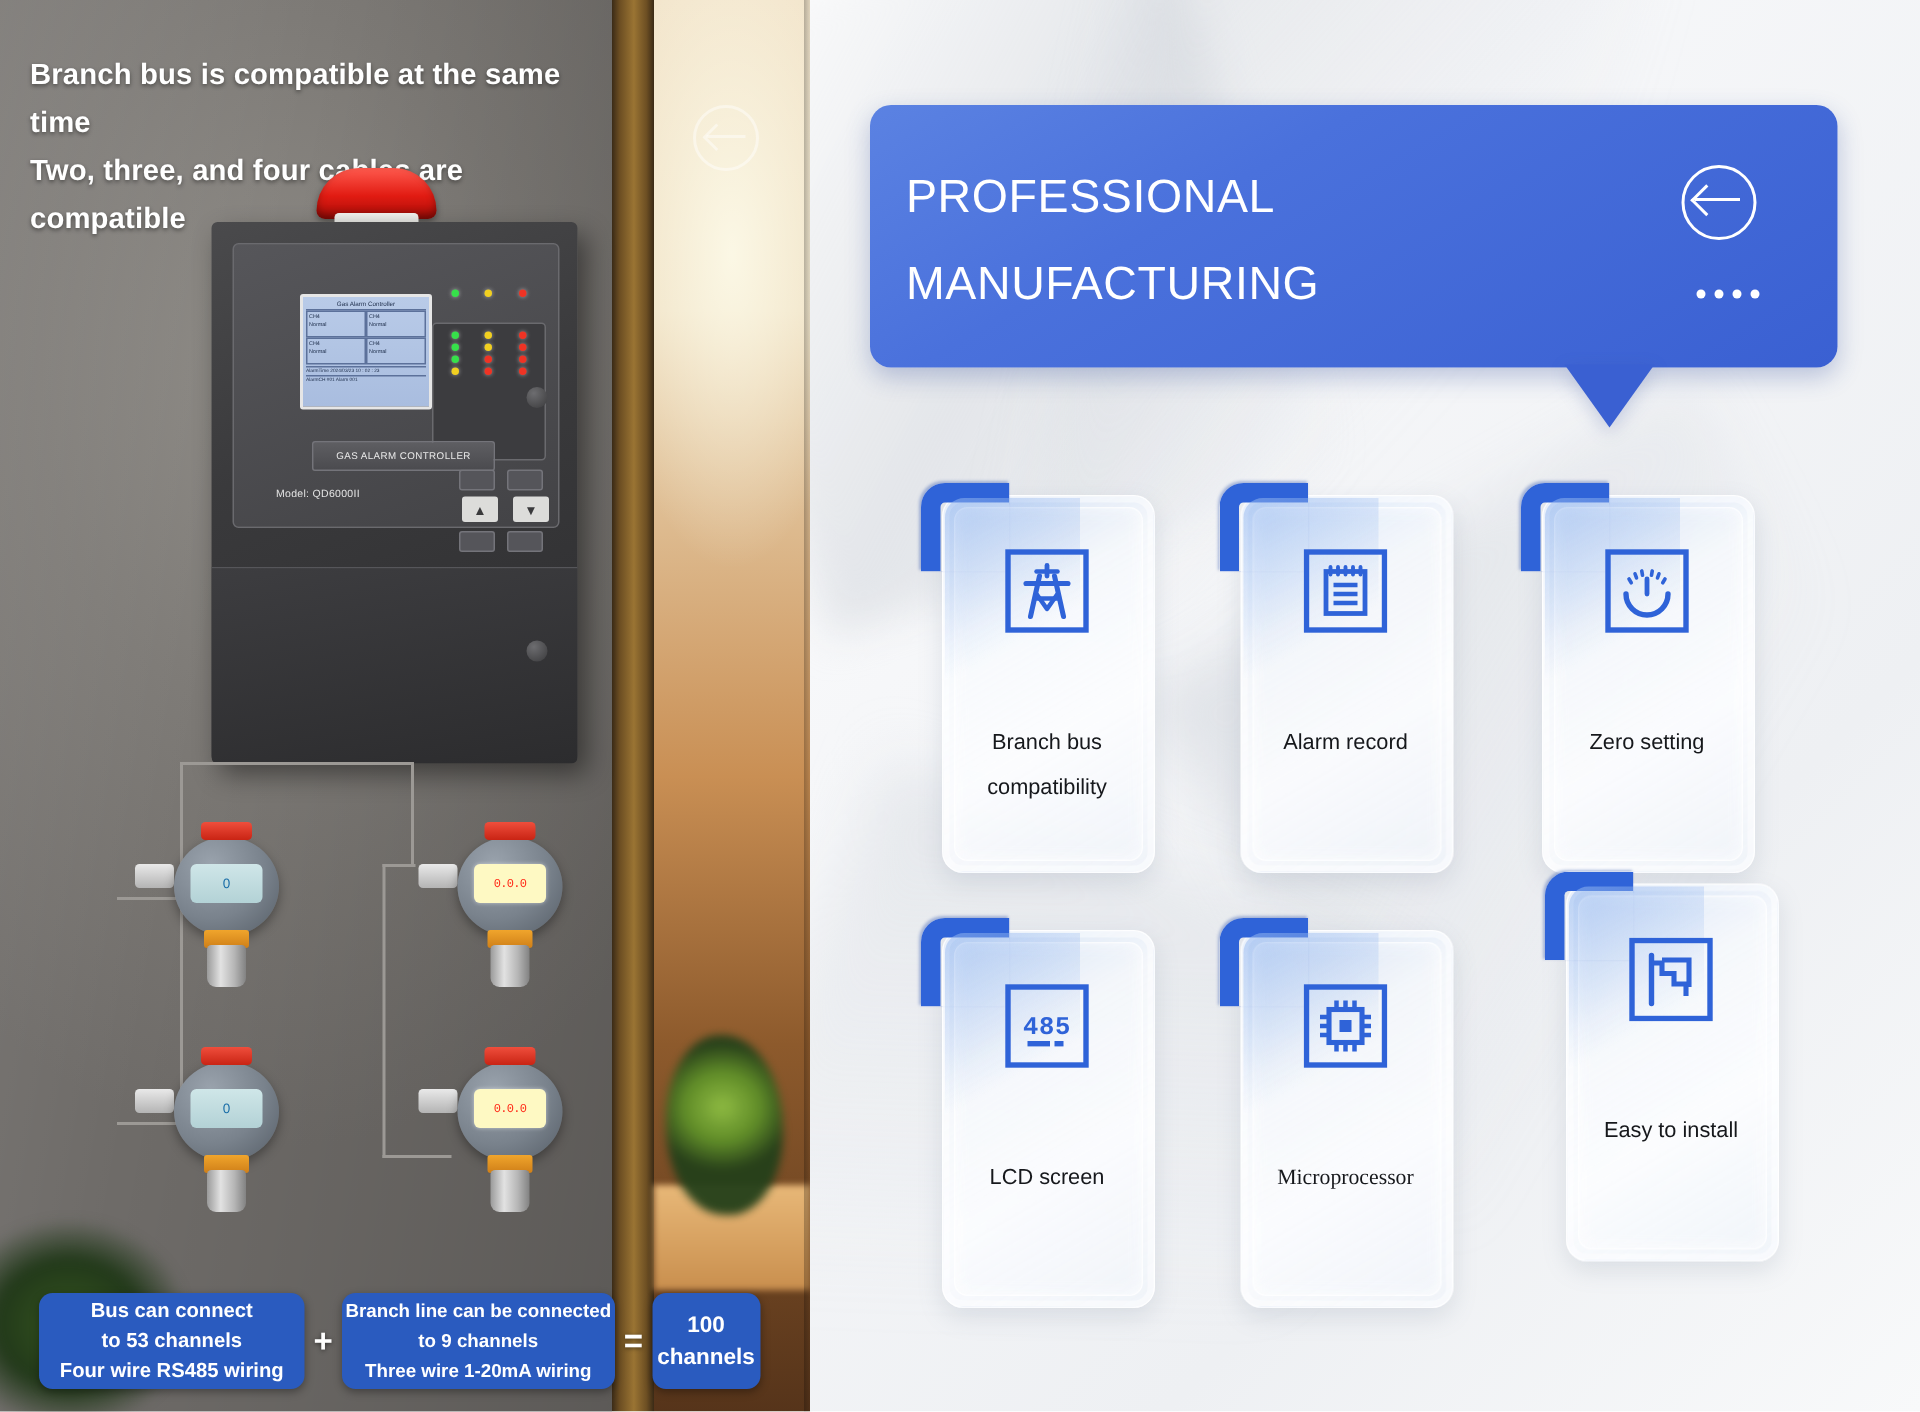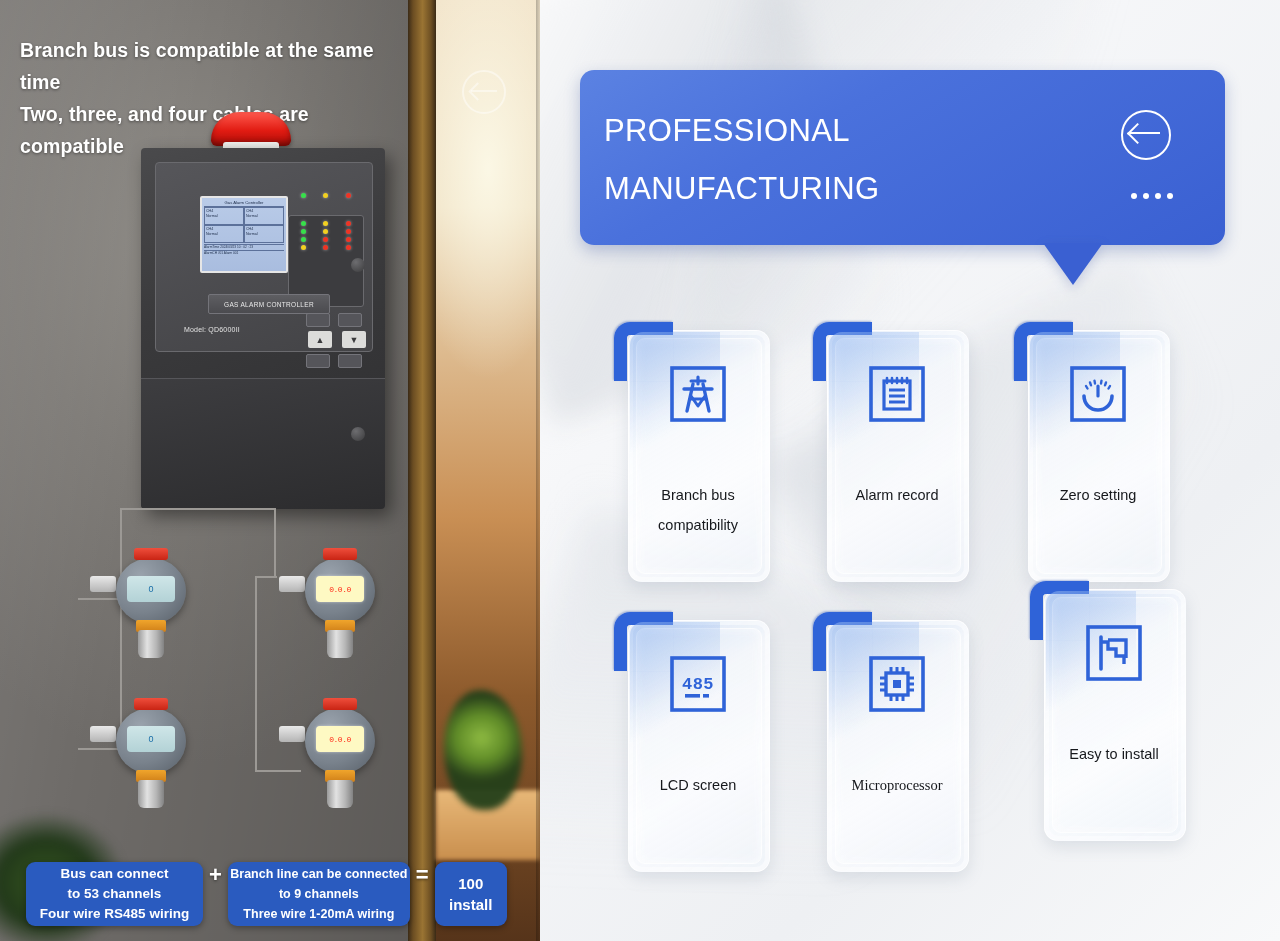--- a/index.html
+++ b/index.html
@@ -188,21 +188,21 @@
   .det-barrel{
     position:absolute;left:42px;top:90px;width:26px;height:28px;border-radius:3px 3px 6px 6px;
     background:linear-gradient(90deg,#9a9a9a 0%,#e2e2e2 35%,#b6b6b6 70%,#828282 100%);
   }
   .det-cable{
     position:absolute;left:-6px;top:36px;width:26px;height:16px;border-radius:3px;
     background:linear-gradient(180deg,#e9e9e9,#b4b4b4);
   }
 
   
-  .badge-row{position:absolute;left:26px;top:862px;display:flex;align-items:flex-start;}
+  .badge-row{position:absolute;left:26px;top:862px;display:flex;align-items:center;}
   .badge{
     background:#2a5bbf;color:#fff;border-radius:9px;
     display:flex;flex-direction:column;align-items:center;justify-content:center;
     font-weight:700;box-shadow:0 2px 6px rgba(0,0,0,.35);
   }
   .badge.b1{width:177px;height:64px;font-size:13.5px;line-height:20px;}
   .badge.b2{width:175px;height:64px;font-size:12.5px;line-height:20px;}
   .badge.b3{width:72px;height:64px;font-size:15px;line-height:21px;}
   .badge.b2{width:182px;}
   .op{color:#ffffff;font-size:22px;font-weight:700;margin:0 6px;text-shadow:0 1px 3px rgba(0,0,0,.5);}
@@ -475,21 +475,21 @@
       </div>
       <span class="op">+</span>
       <div class="badge b2">
         <span>Branch line can be connected</span>
         <span>to 9 channels</span>
         <span>Three wire 1-20mA wiring</span>
       </div>
       <span class="op">=</span>
       <div class="badge b3">
         <span>100</span>
-        <span>install</span>
+        <span>channels</span>
       </div>
     </div>
 
     <div class="panel-divider"></div>
   </div>
 
   <div class="right-panel">
     <div class="rp-shadow-a"></div>
     <div class="rp-shadow-b"></div>
     <div class="rp-shadow-c"></div>

